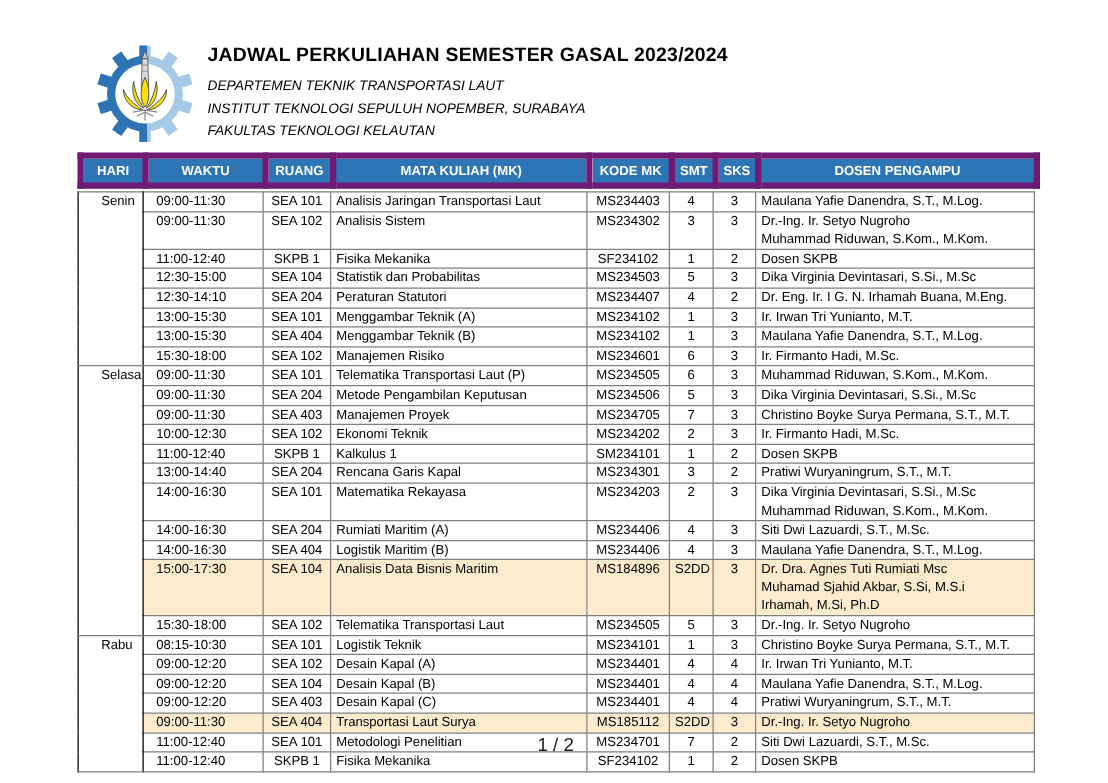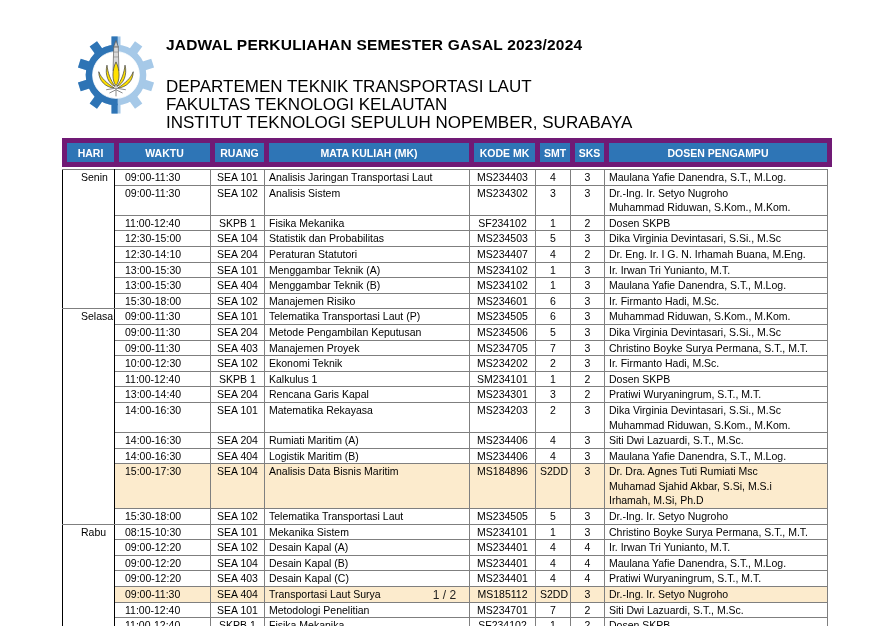--- a/index.html
+++ b/index.html
@@ -13,28 +13,29 @@
   }
   
   .doc-header{
     display:flex;
     align-items:flex-start;
     margin:34px 0 6px 74px;
   }
   .logo-box{width:84px;height:82px;flex:0 0 auto;}
   .title-block{margin-left:8px;padding-top:2px;}
   .doc-title{
-    margin:0 0 24px 0;
+    margin:0 0 6px 0;
     font-size:15.5px;
     font-weight:bold;
     letter-spacing:.2px;
   }
   .doc-sub{
-    font-size:17px;
+    font-size:11px;
     line-height:18px;
+    font-style:italic;
   }
   
   .tbl-wrap{margin-left:62px;width:765px;}
   table{
     border-collapse:collapse;
     table-layout:fixed;
     width:765px;
     font-size:10.5px;
   }
   .head-table{border:1.5px solid #000;}
@@ -69,21 +70,21 @@
   .waktu-flex{display:flex;justify-content:flex-start;padding:0 10px;}
   td.ruang,td.kode,td.smt,td.sks{text-align:center;}
   tr.hl td:not(.day){background:var(--hl-bg,#FCEBCD);}
   .lect-line{line-height:14.6px;}
   
   .page-footer{
     position:absolute;
     left:62px;width:765px;
     top:588px;
     text-align:center;
-    font-size:12px;
+    font-size:15px;
     color:#222;
   }
 </style>
 </head>
 <body>
 
 <div class="page" style="--hdr-bg: #2E75B6; --hl-bg: #FCEBCD;">
 
   <header class="doc-header">
     <div class="logo-box">
@@ -122,22 +123,22 @@
         <path d="M71,46 C71,57 63,65 52,66 C61,60 68,54 71,46 Z" fill="#FFE100" stroke="#444" stroke-width="0.9"></path>
 
         <path d="M38,68 L50,66 L62,68" fill="none" stroke="#888" stroke-width="1.2"></path>
         <path d="M42,72 L50,68 L58,72" fill="none" stroke="#888" stroke-width="1.2"></path>
         <line x1="50" y1="66" x2="50" y2="76" stroke="#888" stroke-width="1.2"></line>
       </svg>
     </div>
     <div class="title-block">
       <h1 class="doc-title">JADWAL PERKULIAHAN SEMESTER GASAL 2023/2024</h1>
       <div class="doc-sub">DEPARTEMEN TEKNIK TRANSPORTASI LAUT</div>
+      <div class="doc-sub">INSTITUT TEKNOLOGI SEPULUH NOPEMBER, SURABAYA</div>
       <div class="doc-sub">FAKULTAS TEKNOLOGI KELAUTAN</div>
-      <div class="doc-sub">INSTITUT TEKNOLOGI SEPULUH NOPEMBER, SURABAYA</div>
     </div>
   </header>
 
   <div class="tbl-wrap">
     <table class="head-table">
       <colgroup>
         <col style="width:52px">
           <col style="width:96px">
           <col style="width:54px">
           <col style="width:205px">
@@ -508,21 +509,21 @@
           <tr>
             <td class="day" rowspan="7">Rabu</td>
             <td class="waktu">
               <div class="waktu-flex">
                 <span>08:15</span>
                 <span>-</span>
                 <span>10:30</span>
               </div>
             </td>
             <td class="ruang">SEA 101</td>
-            <td class="mk">Mekanika Sistem</td>
+            <td class="mk">Logistik Teknik</td>
             <td class="kode">MS234101</td>
             <td class="smt">1</td>
             <td class="sks">3</td>
             <td class="dosen">
               <div class="lect-line">Christino Boyke Surya Permana, S.T., M.T.</div>
             </td>
           </tr>
           <tr>
             <td class="waktu">
               <div class="waktu-flex">

